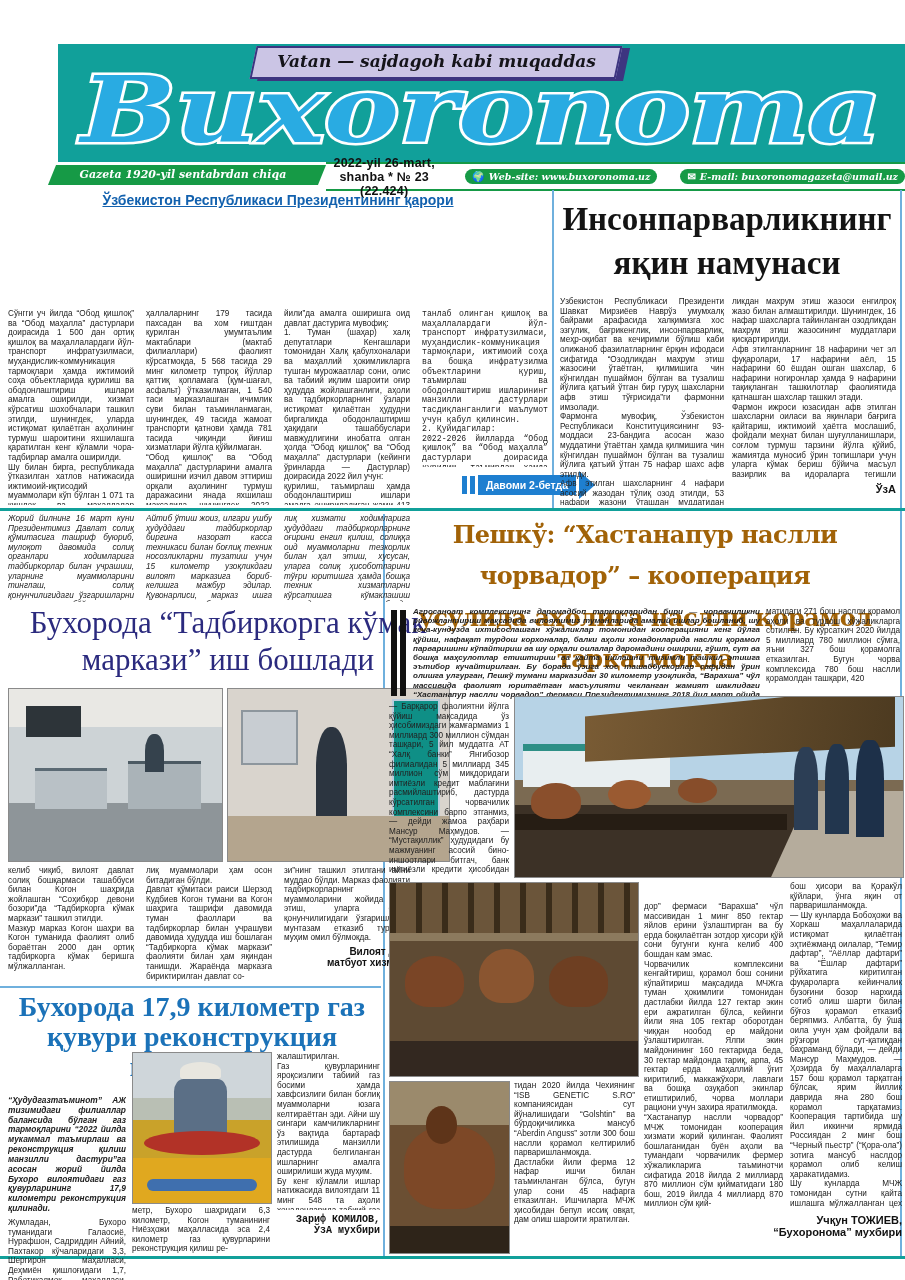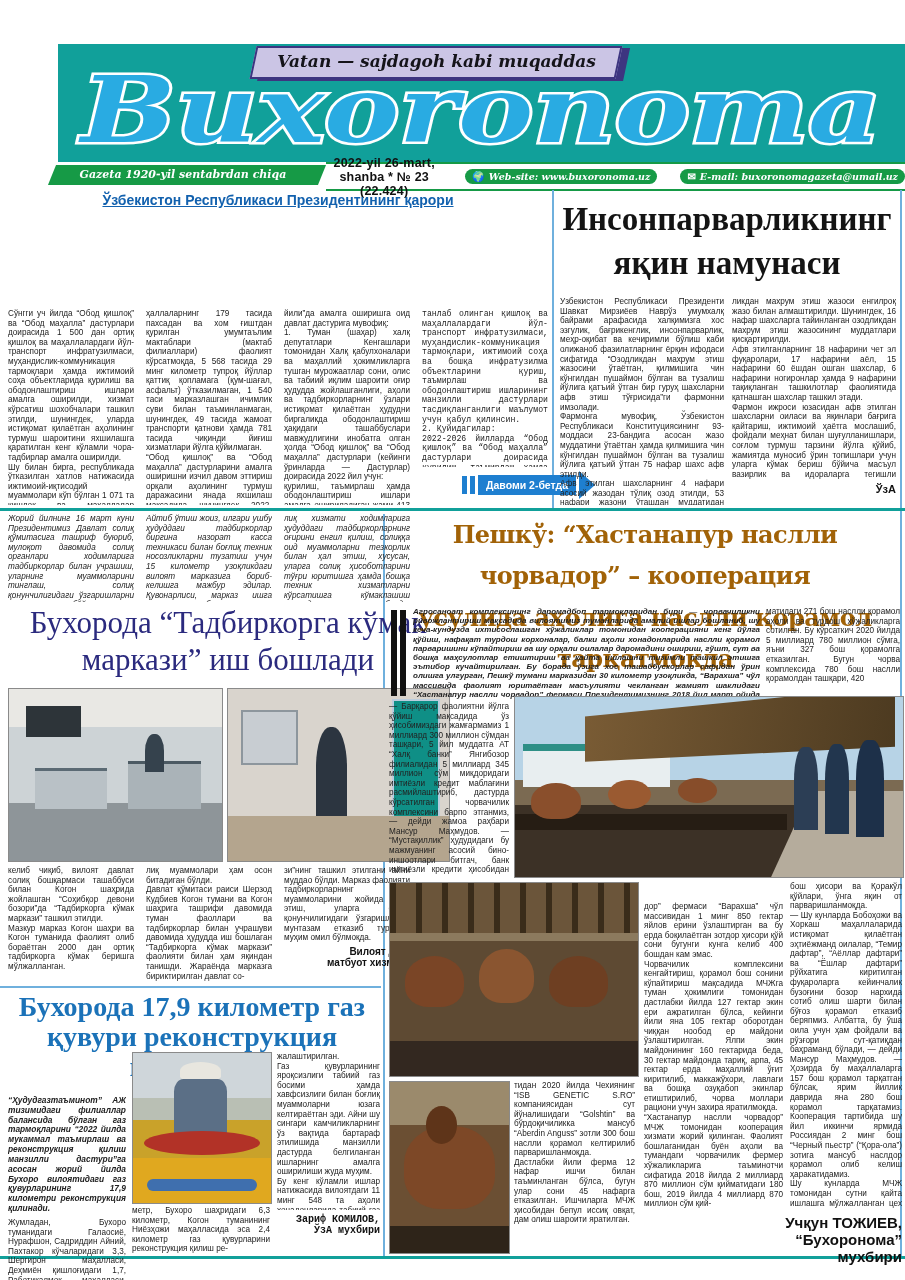--- a/index.html
+++ b/index.html
@@ -183,16 +183,16 @@
   </div>
 
   <div class="abs body" style="left:514px;top:1081px;width:121px;height:171px;">тидан 2020 йилда Чехиянинг “ISB GENETIC S.RO” компаниясидан сут йўналишидаги “Golshtin” ва бўрдоқичиликка мансуб “Aberdin Anguss” зотли 300 бош наслли қорамол келтирилиб парваришланмоқда.
 Дастлабки йили ферма 12 нафар ишчи билан таъминланган бўлса, бугун улар сони 45 нафарга етказилган. Ишчиларга МЧЖ ҳисобидан бепул иссиқ овқат, дам олиш шароити яратилган.</div>
   <div class="abs body" style="left:644px;top:882px;width:139px;height:330px;margin-top:20px;">дор” фермаси “Варахша” чўл массивидан 1 минг 850 гектар яйлов ерини ўзлаштирган ва бу ерда боқилаётган зотдор ҳисори қўй сони бугунги кунга келиб 400 бошдан кам эмас.
 Чорвачилик комплексини кенгайтириш, қорамол бош сонини кўпайтириш мақсадида МЧЖга туман ҳокимлиги томонидан дастлабки йилда 127 гектар экин ери ажратилган бўлса, кейинги йили яна 105 гектар оборотдан чиққан нообод ер майдони ўзлаштирилган. Ялпи экин майдонининг 160 гектарида беда, 30 гектар майдонда тариқ, арпа, 45 гектар ерда маҳаллий ўғит киритилиб, маккажўхори, лавлаги ва бошқа озуқабоп экинлар етиштирилиб, чорва моллари рациони учун захира яратилмоқда.
 “Хастанапур наслли чорвадор” МЧЖ томонидан кооперация хизмати жорий қилинган. Фаолият бошлаганидан буён аҳоли ва тумандаги чорвачилик фермер хўжаликларига таъминотчи сифатида 2018 йилда 2 миллиард 870 миллион сўм қийматидаги 180 бош, 2019 йилда 4 миллиард 870 миллион сўм қий-</div>
   <div class="abs body" style="left:790px;top:882px;width:112px;height:326px;">бош ҳисори ва Қоракўл қўйлари, ўнга яқин от парваришланмоқда.
 — Шу кунларда Бобоҳожи ва Хоркаш маҳаллаларида истиқомат қилаётган эҳтиёжманд оилалар, “Темир дафтар”, “Аёллар дафтари” ва “Ёшлар дафтари” рўйхатига киритилган фуқароларга кейинчалик бузоғини бозор нархида сотиб олиш шарти билан бўғоз қорамол етказиб беряпмиз. Албатта, бу ўша оила учун ҳам фойдали ва рўзғори сут-қатиқдан баҳраманд бўлади, — дейди Мансур Маҳмудов. — Ҳозирда бу маҳаллаларга 157 бош қорамол тарқатган бўлсак, ярим йиллик даврида яна 280 бош қорамол тарқатамиз. Кооперация тартибида шу йил иккинчи ярмида Россиядан 2 минг бош “Черный пьестр” (“Қора-ола”) зотига мансуб наслдор қорамол олиб келиш ҳаракатидамиз.
 Шу кунларда МЧЖ томонидан сутни қайта ишлашга мўлжалланган цех барпо этилмоқда. Мазкур корхона цехида кунига 5 тонна атрофида сутни қайта ишлаш имконияти яратилади.</div>
-  <div class="abs sig" style="left:744px;top:1214px;width:158px;font-size:15px;">Учқун ТОЖИЕВ,
+  <div class="abs sig" style="left:744px;top:1214px;width:158px;font-size:11px;">Учқун ТОЖИЕВ,
 “Бухоронома” мухбири</div>
 
 </div>
 
 </body></html>

